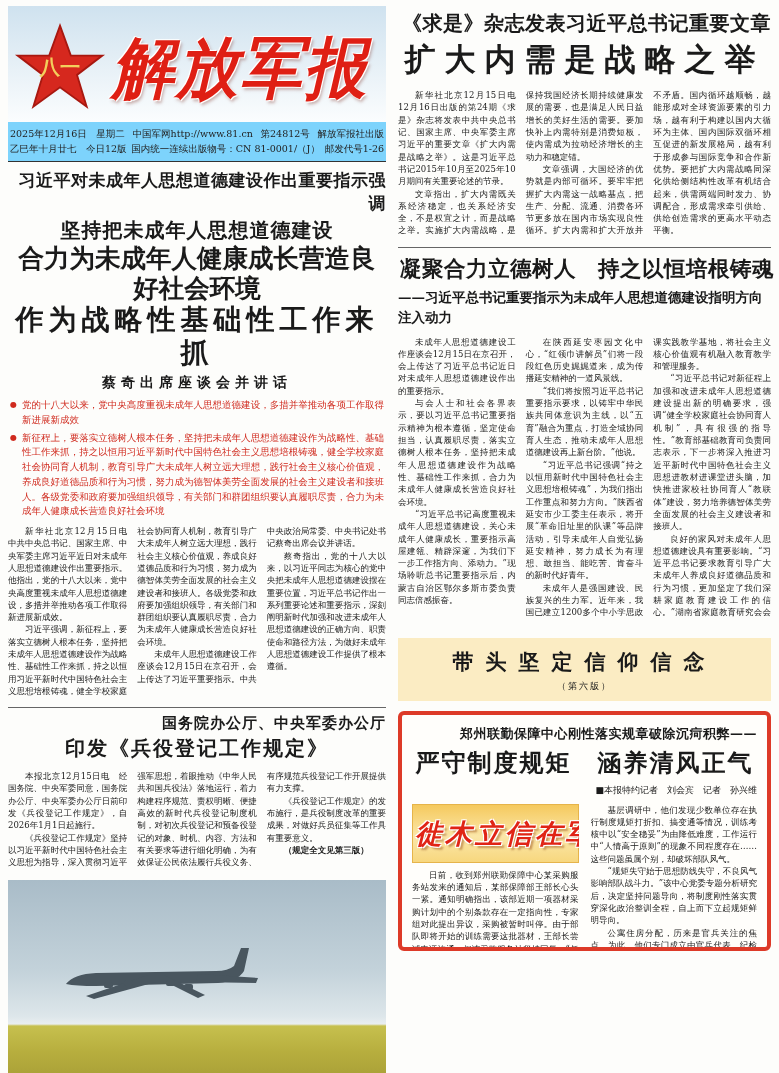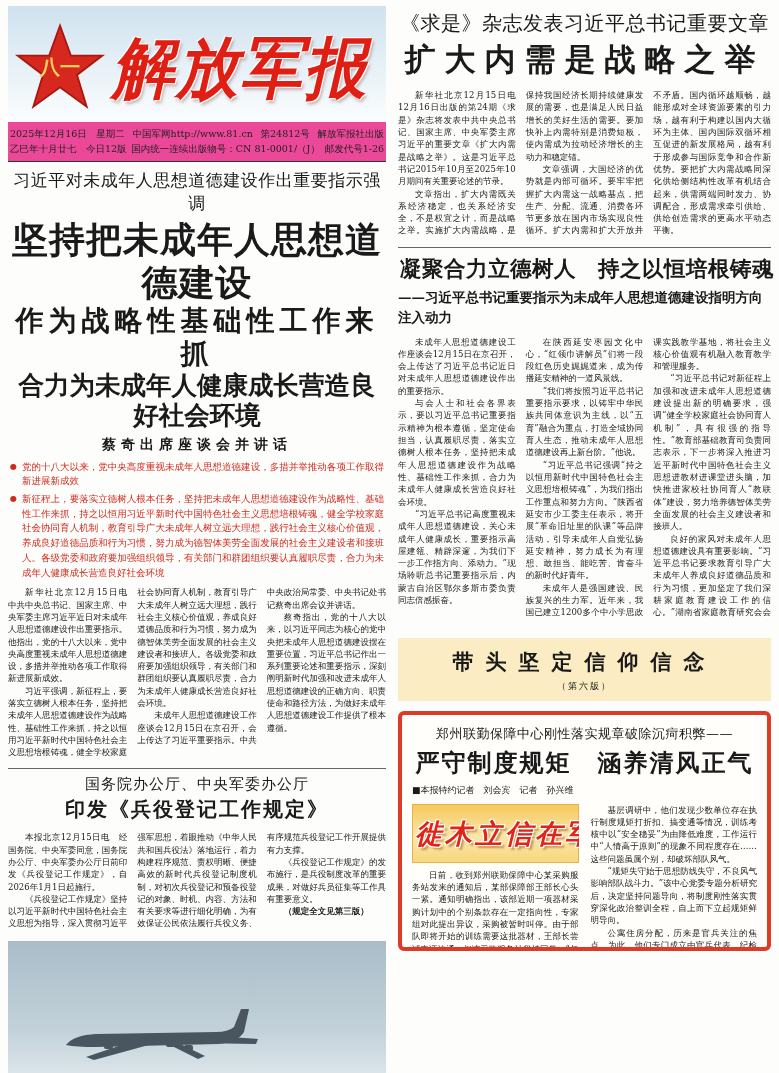--- a/index.html
+++ b/index.html
@@ -19,33 +19,33 @@
     padding:10px 6px 2px 6px;
   }
   .mast-row{display:flex;align-items:center;justify-content:flex-start;gap:6px;height:104px;}
   .star{width:92px;height:92px;flex:0 0 92px;}
   .mast-title{
     font-size:62px;font-weight:bold;font-style:italic;color:#df1f14;
     letter-spacing:2px;white-space:nowrap;line-height:1;
     text-shadow:0 0 2px #fff,1px 1px 0 #fff,-1px -1px 0 #fff,2px 3px 3px rgba(120,40,30,.35);
     transform:scaleY(1.08);
   }
-  .dates{font-size:9.5px;color:#222;padding:4px 2px 5px 2px;line-height:1.6;background:#ec4899;text-align:center;}
+  .dates{font-size:9.5px;color:#222;padding:4px 2px 5px 2px;line-height:1.6;background:#7dd3fc;text-align:center;}
   .daterow{display:flex;justify-content:space-between;}
   .daterow span{white-space:nowrap;}
   .mast-bottom{border:none;border-top:1.5px solid #333;margin:0 0 6px 0;}
   
   .body-cols p, .cell p{margin:0;text-indent:2em;text-align:justify;}
   .body-cols{column-gap:10px;overflow:hidden;column-fill:auto;font-size:8.5px;line-height:1.45;}
   .cols3{column-count:3;}
-  .kicker{font-weight:normal;text-align:center;}
+  .kicker{font-weight:bold;text-align:right;}
   
   .xi-kicker{font-size:17px;letter-spacing:.5px;margin:7px 0 4px 0;}
   .xi-hl{font-weight:bold;text-align:center;line-height:1.18;}
-  .xi-hl1{font-size:36px;letter-spacing:1px;}
+  .xi-hl1{font-size:20px;letter-spacing:1px;}
   .xi-hl2{font-size:28px;letter-spacing:5px;}
   .xi-hl3{font-size:25.5px;letter-spacing:0;}
   .xi-sub{font-size:14px;text-align:center;letter-spacing:5px;font-weight:bold;margin:5px 0 6px 0;}
   .bullets{margin:2px 2px 6px 2px;padding:0;color:#d02a1e;font-size:9.5px;line-height:1.55;}
   .bullets li{list-style:none;position:relative;padding-left:12px;margin-bottom:3px;text-align:justify;}
   .bullets li::before{content:"●";position:absolute;left:0;top:1px;font-size:8px;}
   .xi-body{height:176px;}
   
   .qs-kicker{font-size:20px;letter-spacing:.5px;margin:4px 0 2px 0;}
   .qs-hl{font-size:31px;font-weight:bold;text-align:center;letter-spacing:9px;margin:2px 0 8px 0;white-space:nowrap;}
@@ -65,21 +65,21 @@
   .photo-img{position:relative;width:100%;height:200px;overflow:hidden;background:linear-gradient(180deg,#a9bcc8 0%,#c3d2da 45%,#dde6ea 68%,#e9eef0 72%,#c6c04e 73%,#b7ae3e 86%,#a89f37 100%);}
   .photo-img svg{position:absolute;left:40px;top:58px;width:230px;height:80px;}
   
   .promo{background:#fbecc3;text-align:center;padding:10px 4px 8px 4px;margin:10px 0;}
   .promo-title{font-size:21px;font-weight:bold;letter-spacing:12px;white-space:nowrap;}
   .promo-note{font-size:9px;margin-top:4px;letter-spacing:2px;}
   
   .redbox{border:4px solid #dd3a28;border-radius:6px;padding:8px 10px 6px 10px;background:#fffefb;height:240px;box-sizing:border-box;overflow:hidden;}
   .zz-kicker{font-size:13px;letter-spacing:.5px;margin:2px 0 4px 0;}
   .zz-hl{font-size:24px;font-weight:bold;text-align:center;letter-spacing:2px;margin:1px 0 5px 0;white-space:nowrap;}
-  .zz-byline{font-size:9px;text-align:left;margin-bottom:7px;}
+  .zz-byline{font-size:9px;text-align:right;margin-bottom:7px;}
   .zz-body{display:flex;gap:12px;font-size:8.5px;line-height:1.45;height:200px;overflow:hidden;}
   .zz-col{flex:1;overflow:hidden;}
   .banner{
     background:linear-gradient(180deg,#f5c95d 0%,#fbe7a9 55%,#f7d77e 100%);
     border:1px solid #e6b44a;text-align:center;padding:9px 2px;margin-bottom:6px;
   }
   .banner-text{
     font-size:27px;font-weight:bold;color:#e02415;letter-spacing:3px;white-space:nowrap;
     text-shadow:1px 1px 0 #fff,-1px -1px 0 #fff,1px -1px 0 #fff,-1px 1px 0 #fff,3px 3px 2px rgba(140,60,10,.45);
     font-style:italic;
@@ -113,22 +113,22 @@
             <span>乙巳年十月廿七　今日12版</span>
             <span>国内统一连续出版物号：CN 81-0001/（J）</span>
             <span>邮发代号1-26</span>
           </div>
       </div>
       <hr class="mast-bottom">
 
       <div>
         <div class="kicker sans xi-kicker">习近平对未成年人思想道德建设作出重要指示强调</div>
         <div class="xi-hl xi-hl1 sans">坚持把未成年人思想道德建设</div>
+        <div class="xi-hl xi-hl3 sans">合力为未成年人健康成长营造良好社会环境</div>
         <div class="xi-hl xi-hl2 sans">作为战略性基础性工作来抓</div>
-        <div class="xi-hl xi-hl3 sans">合力为未成年人健康成长营造良好社会环境</div>
         <div class="xi-sub">蔡奇出席座谈会并讲话</div>
         <ul class="bullets">
             <li>党的十八大以来，党中央高度重视未成年人思想道德建设，多措并举推动各项工作取得新进展新成效</li>
             <li>新征程上，要落实立德树人根本任务，坚持把未成年人思想道德建设作为战略性、基础性工作来抓，持之以恒用习近平新时代中国特色社会主义思想培根铸魂，健全学校家庭社会协同育人机制，教育引导广大未成年人树立远大理想，践行社会主义核心价值观，养成良好道德品质和行为习惯，努力成为德智体美劳全面发展的社会主义建设者和接班人。各级党委和政府要加强组织领导，有关部门和群团组织要认真履职尽责，合力为未成年人健康成长营造良好社会环境</li>
           </ul>
         <div class="body-cols cols3 xi-body">
             <p>新华社北京12月15日电　中共中央总书记、国家主席、中央军委主席习近平近日对未成年人思想道德建设作出重要指示。他指出，党的十八大以来，党中央高度重视未成年人思想道德建设，多措并举推动各项工作取得新进展新成效。</p>
             <p>习近平强调，新征程上，要落实立德树人根本任务，坚持把未成年人思想道德建设作为战略性、基础性工作来抓，持之以恒用习近平新时代中国特色社会主义思想培根铸魂，健全学校家庭社会协同育人机制，教育引导广大未成年人树立远大理想，践行社会主义核心价值观，养成良好道德品质和行为习惯，努力成为德智体美劳全面发展的社会主义建设者和接班人。各级党委和政府要加强组织领导，有关部门和群团组织要认真履职尽责，合力为未成年人健康成长营造良好社会环境。</p>
             <p>未成年人思想道德建设工作座谈会12月15日在京召开，会上传达了习近平重要指示。中共中央政治局常委、中央书记处书记蔡奇出席会议并讲话。</p>
             <p>蔡奇指出，党的十八大以来，以习近平同志为核心的党中央把未成年人思想道德建设摆在重要位置，习近平总书记作出一系列重要论述和重要指示，深刻阐明新时代加强和改进未成年人思想道德建设的正确方向、职责使命和路径方法，为做好未成年人思想道德建设工作提供了根本遵循。</p>

